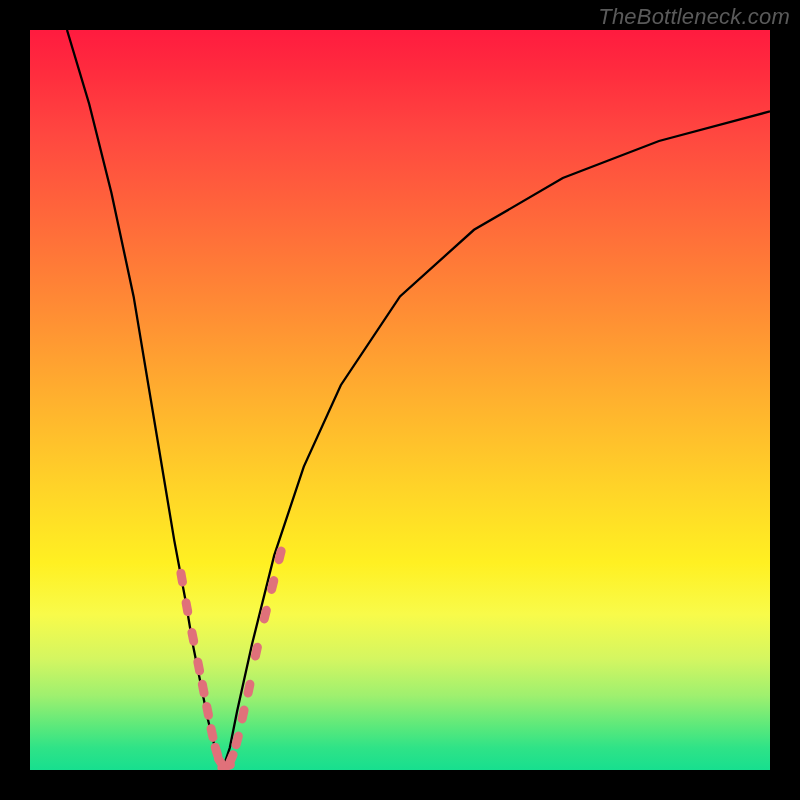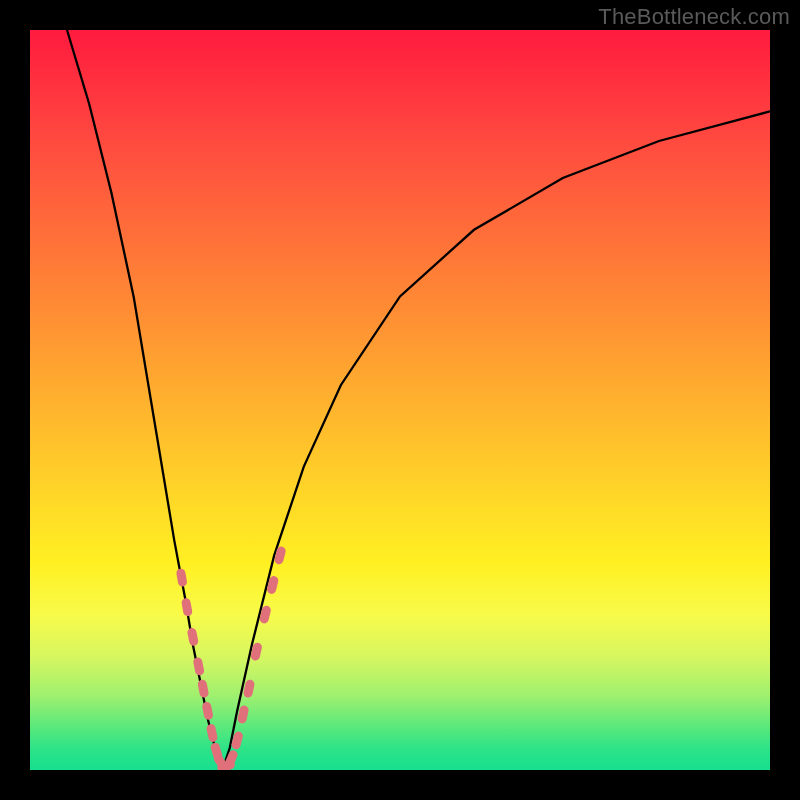--- a/index.html
+++ b/index.html
@@ -45,20 +45,21 @@
     );
   }
   .watermark {
     position: absolute;
     top: 4px;
     right: 10px;
     color: #5a5a5a;
     font-size: 22px;
     letter-spacing: 0.2px;
     user-select: none;
+    font-style: italic;
   }
   svg.curve {
     position: absolute;
     left: 0;
     top: 0;
     width: 740px;
     height: 740px;
   }
   .curve path {
     fill: none;

